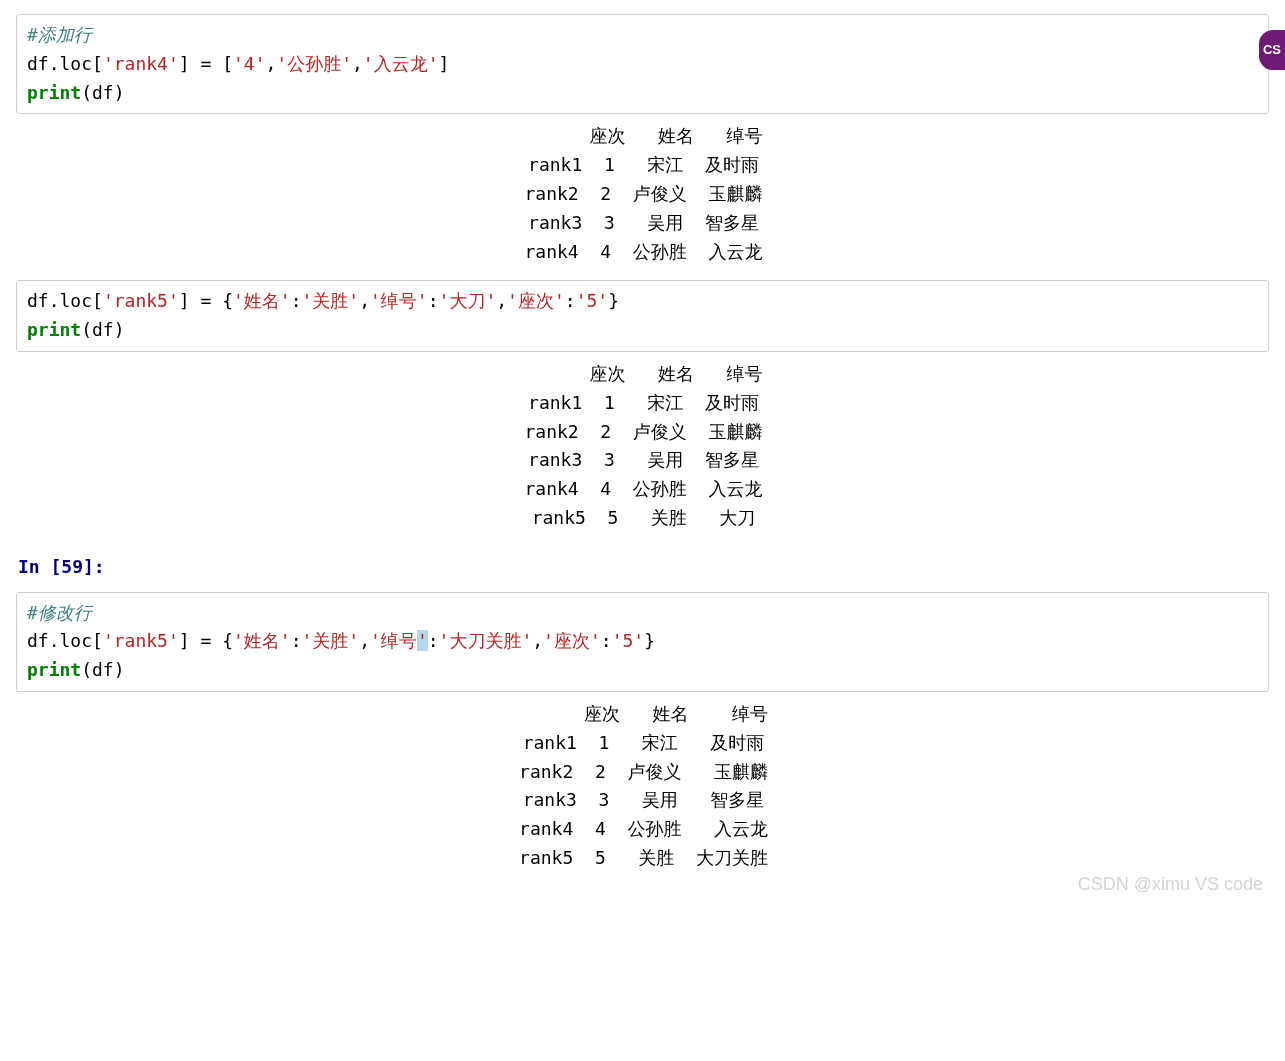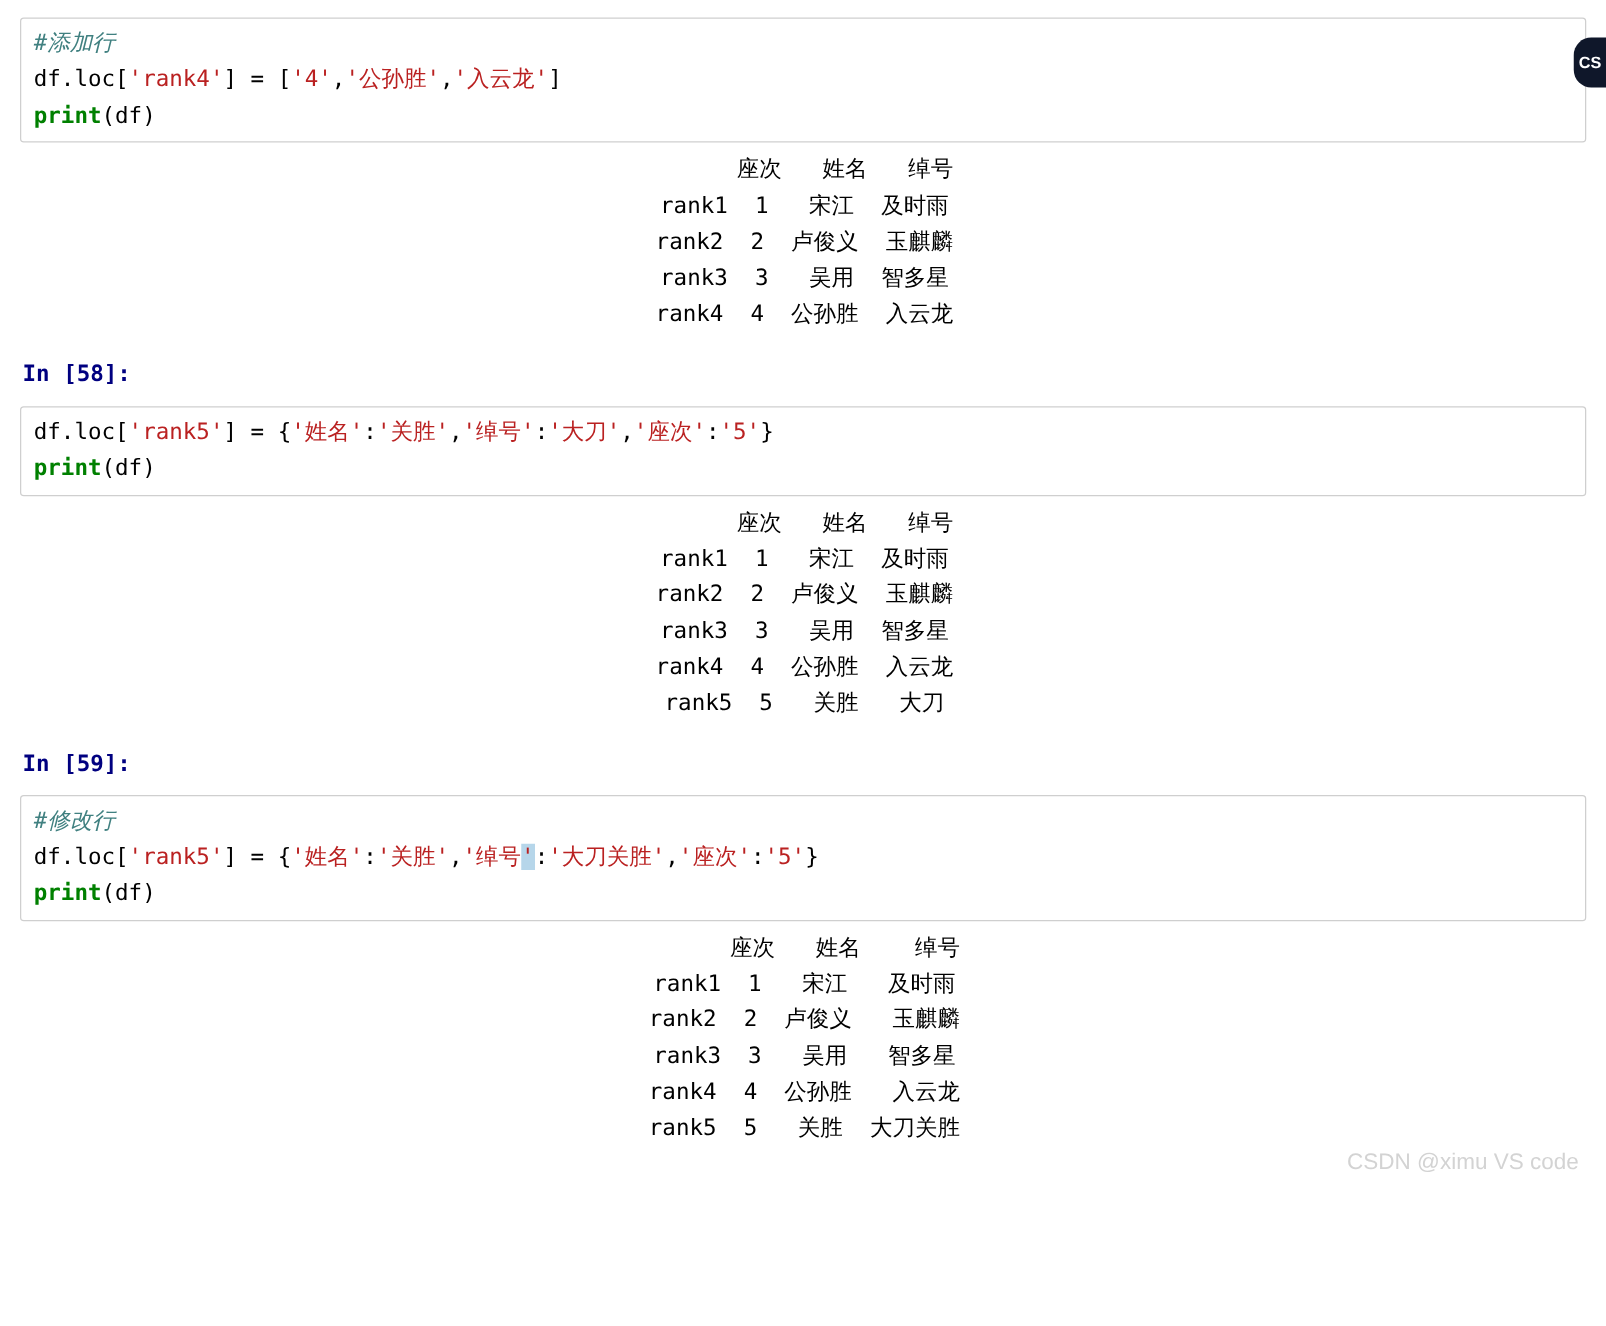--- a/index.html
+++ b/index.html
@@ -51,21 +51,21 @@
     font-size: 18px;
     font-family: Liberation Sans, sans-serif;
     pointer-events: none;
   }
   .floating-badge {
     position: absolute;
     top: 30px;
     right: 0;
     width: 26px;
     height: 40px;
-    background: #0f172a;
+    background: #701a75;
     border-radius: 14px 0 0 14px;
     display:flex;
     align-items:center;
     justify-content:center;
   }
   .floating-badge span{
     color:#fff;
     font-family: Arial, sans-serif;
     font-size:13px;
     font-weight:600;
@@ -80,21 +80,20 @@
 
 <div id="notebook">
     <div class="cell-input"><span class="c">#添加行</span>
 <span class="nv">df</span><span class="p">.</span><span class="nv">loc</span><span class="p">[</span><span class="s">'rank4'</span><span class="p">]</span> <span class="p">=</span> <span class="p">[</span><span class="s">'4'</span><span class="p">,</span><span class="s">'公孙胜'</span><span class="p">,</span><span class="s">'入云龙'</span><span class="p">]</span>
 <span class="kw">print</span><span class="p">(</span><span class="nv">df</span><span class="p">)</span></div>
     <div class="cell-output">      座次   姓名   绰号
 rank1  1   宋江  及时雨
 rank2  2  卢俊义  玉麒麟
 rank3  3   吴用  智多星
 rank4  4  公孙胜  入云龙</div>
-    <div class="in-prompt">In [58]:</div>
     <div class="cell-input"><span class="nv">df</span><span class="p">.</span><span class="nv">loc</span><span class="p">[</span><span class="s">'rank5'</span><span class="p">]</span> <span class="p">=</span> <span class="p">{</span><span class="s">'姓名'</span><span class="p">:</span><span class="s">'关胜'</span><span class="p">,</span><span class="s">'绰号'</span><span class="p">:</span><span class="s">'大刀'</span><span class="p">,</span><span class="s">'座次'</span><span class="p">:</span><span class="s">'5'</span><span class="p">}</span>
 <span class="kw">print</span><span class="p">(</span><span class="nv">df</span><span class="p">)</span></div>
     <div class="cell-output">      座次   姓名   绰号
 rank1  1   宋江  及时雨
 rank2  2  卢俊义  玉麒麟
 rank3  3   吴用  智多星
 rank4  4  公孙胜  入云龙
 rank5  5   关胜   大刀</div>
     <div class="in-prompt">In [59]:</div>
     <div class="cell-input"><span class="c">#修改行</span>

